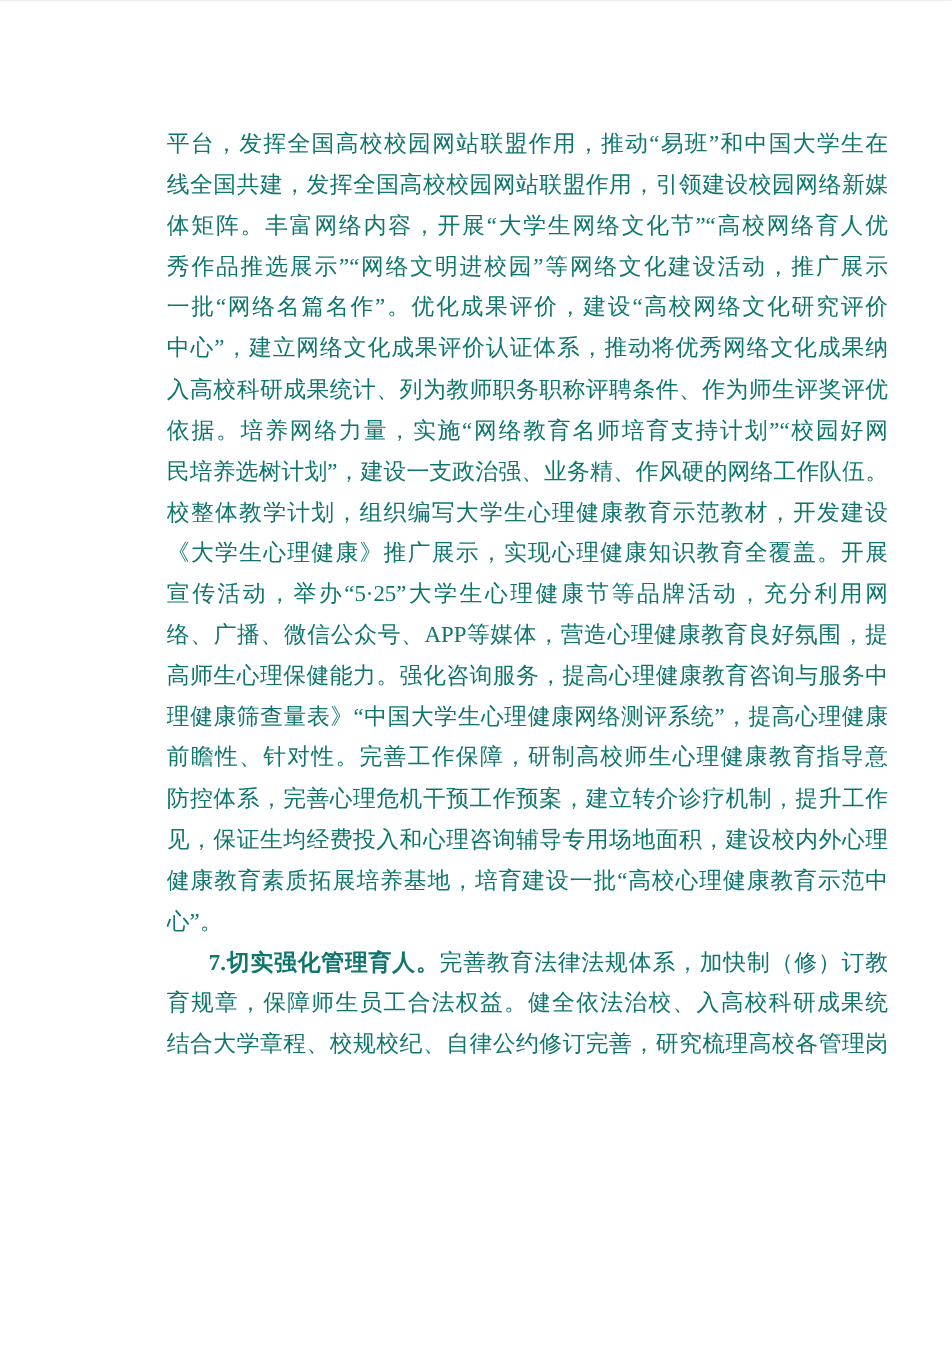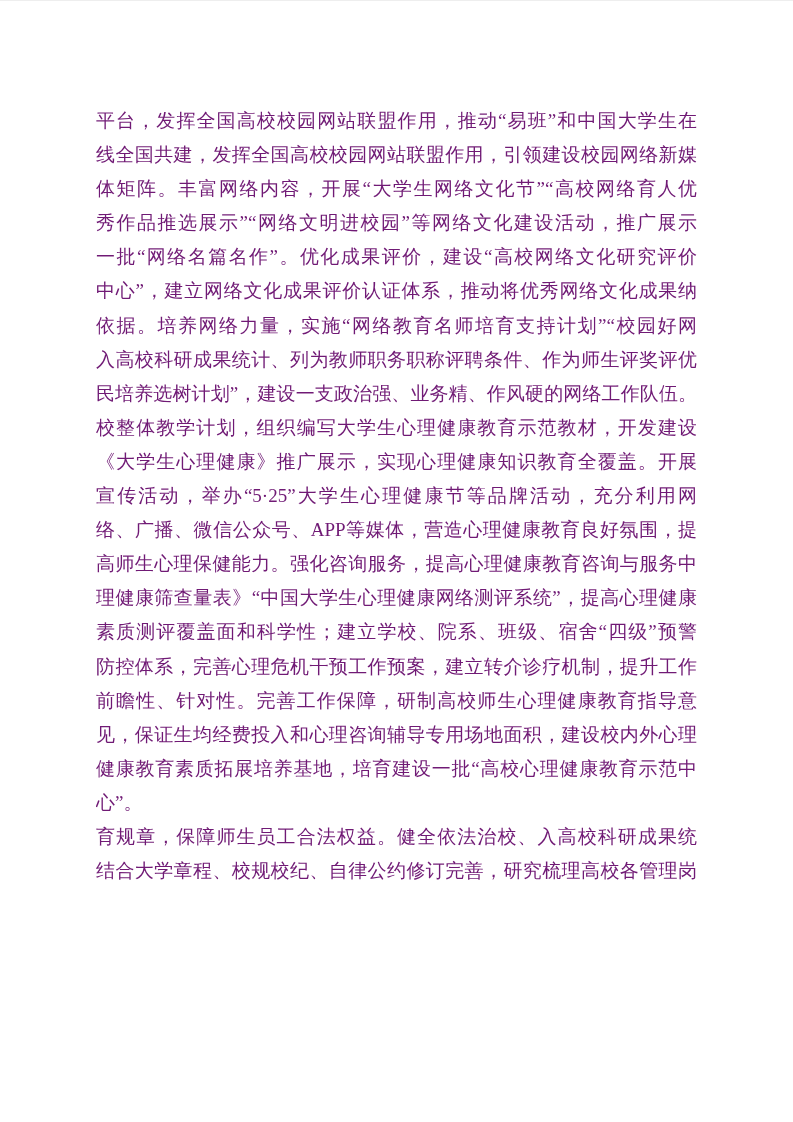--- a/index.html
+++ b/index.html
@@ -51,44 +51,44 @@
   .line.indent {
     padding-left: 35px;
   }
   .seg-bold { font-weight: bold; }
 </style>
 </head>
 <body>
 
 <div class="page">
   <div class="top-edge"></div>
-  <div class="text-block" style="color: #701a75;">
+  <div class="text-block" style="color: #0f766e; margin-left: 43px;">
       <div class="para">
         <div class="line"><span>平台，发挥全国高校校园网站联盟作用，推动“易班”和中国大学生在</span></div>
         <div class="line"><span>线全国共建，发挥全国高校校园网站联盟作用，引领建设校园网络新媒</span></div>
         <div class="line"><span>体矩阵。丰富网络内容，开展“大学生网络文化节”“高校网络育人优</span></div>
         <div class="line"><span>秀作品推选展示”“网络文明进校园”等网络文化建设活动，推广展示</span></div>
         <div class="line"><span>一批“网络名篇名作”。优化成果评价，建设“高校网络文化研究评价</span></div>
         <div class="line"><span>中心”，建立网络文化成果评价认证体系，推动将优秀网络文化成果纳</span></div>
+        <div class="line"><span>入高校科研成果统计、列为教师职务职称评聘条件、作为师生评奖评优</span></div>
         <div class="line"><span>依据。培养网络力量，实施“网络教育名师培育支持计划”“校园好网</span></div>
-        <div class="line"><span>入高校科研成果统计、列为教师职务职称评聘条件、作为师生评奖评优</span></div>
         <div class="line"><span>民培养选树计划”，建设一支政治强、业务精、作风硬的网络工作队伍。</span></div>
       </div>
       <div class="para">
         <div class="line"><span>校整体教学计划，组织编写大学生心理健康教育示范教材，开发建设</span></div>
         <div class="line"><span>《大学生心理健康》推广展示，实现心理健康知识教育全覆盖。开展</span></div>
         <div class="line"><span>宣传活动，举办“5·25”大学生心理健康节等品牌活动，充分利用网</span></div>
         <div class="line"><span>络、广播、微信公众号、APP等媒体，营造心理健康教育良好氛围，提</span></div>
         <div class="line"><span>高师生心理保健能力。强化咨询服务，提高心理健康教育咨询与服务中</span></div>
         <div class="line"><span>理健康筛查量表》“中国大学生心理健康网络测评系统”，提高心理健康</span></div>
-        <div class="line"><span>素质测评覆盖面和科学性；建立学校、院系、班级、宿舍“四级”预警</span></div>
+        <div class="line"><span>前瞻性、针对性。完善工作保障，研制高校师生心理健康教育指导意</span></div>
         <div class="line"><span>防控体系，完善心理危机干预工作预案，建立转介诊疗机制，提升工作</span></div>
-        <div class="line"><span>前瞻性、针对性。完善工作保障，研制高校师生心理健康教育指导意</span></div>
         <div class="line"><span>见，保证生均经费投入和心理咨询辅导专用场地面积，建设校内外心理</span></div>
         <div class="line"><span>健康教育素质拓展培养基地，培育建设一批“高校心理健康教育示范中</span></div>
         <div class="line no-justify"><span>心”。</span></div>
       </div>
       <div class="para">
+        <div class="line indent"><span class="seg-bold">7.切实强化管理育人。</span><span>完善教育法律法规体系，加快制（修）订教</span></div>
         <div class="line"><span>育规章，保障师生员工合法权益。健全依法治校、入高校科研成果统计，</span></div>
         <div class="line"><span>结合大学章程、校规校纪、自律公约修订完善，研究梳理高校各管理岗</span></div>
       </div>
     </div>
 </div>
 
 </body></html>

